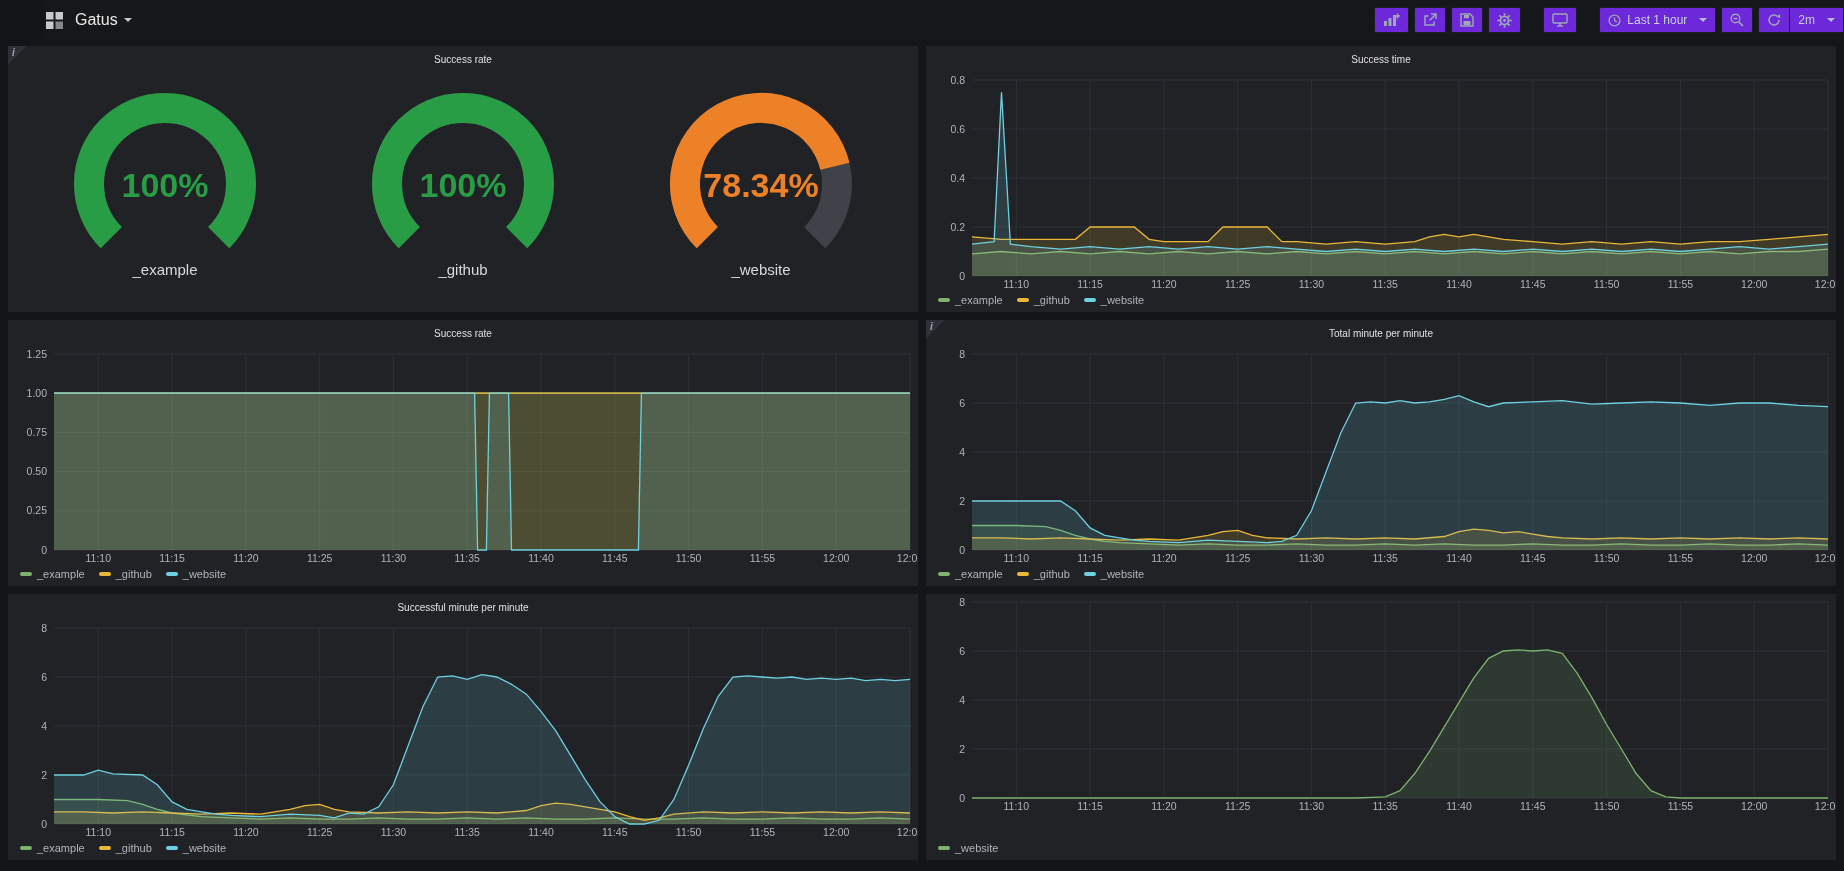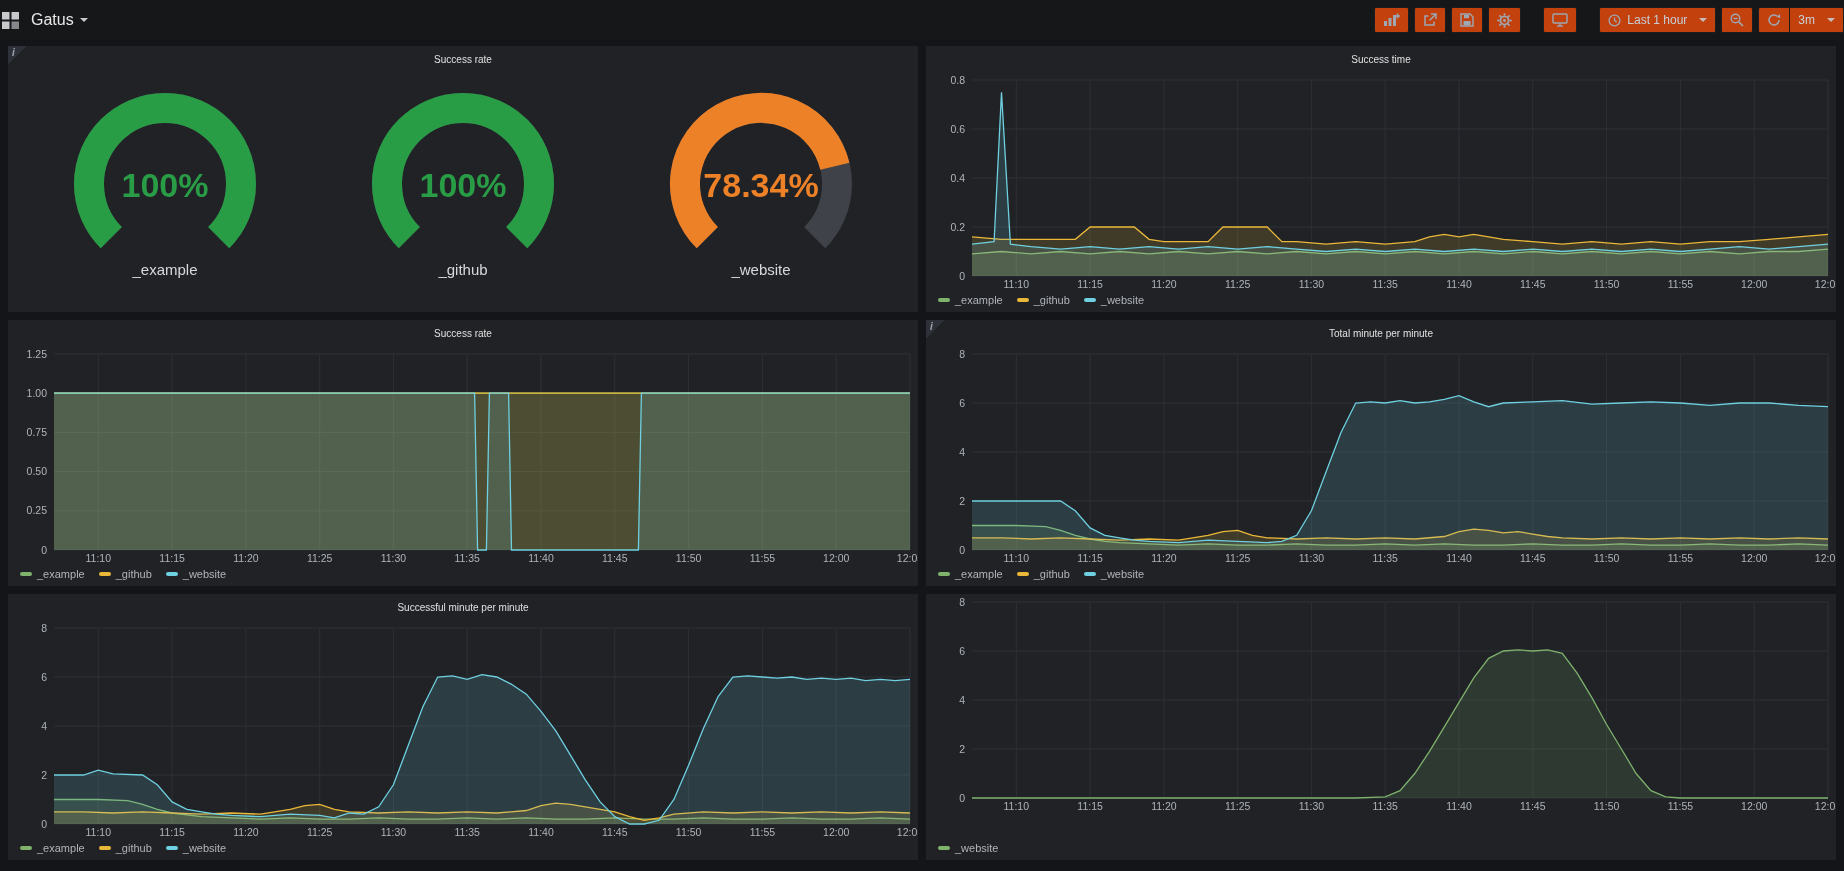--- a/index.html
+++ b/index.html
@@ -5,34 +5,34 @@
   * { box-sizing: border-box; margin: 0; padding: 0; }
   html, body { width: 1844px; height: 871px; overflow: hidden; }
   body {
     background: #141518;
     font-family: "Liberation Sans", sans-serif;
     color: #d8d9da;
   }
   
   .navbar {
     height: 40px; display: flex; align-items: center; justify-content: space-between;
-    padding: 0 0; background: #161719;
+    padding: 0 0; background: #161719; margin-left: 44px;
   }
   .nav-left { display: flex; align-items: center; gap: 10px; }
   .nav-grid-btn { display: inline-flex; cursor: pointer; padding: 2px; }
   .dash-title { font-size: 16px; color: #e8e8e8; cursor: pointer; display: inline-flex; align-items: center; }
   .caret {
     display: inline-block; width: 0; height: 0;
     border-left: 4px solid transparent; border-right: 4px solid transparent;
     border-top: 4px solid currentColor; margin-left: 6px; vertical-align: middle; opacity: .85;
   }
   .nav-right { display: flex; align-items: center; gap: 5px; }
   .nav-btn {
     height: 26px; min-width: 28px; padding: 0 8px;
-    background: #c2410c; border: 1px solid #1b1d21; border-radius: 2px;
+    background: #6d28d9; border: 1px solid #1b1d21; border-radius: 2px;
     color: #c7d0d9; display: inline-flex; align-items: center; gap: 6px;
     font-size: 12px; font-family: inherit; cursor: pointer; white-space: nowrap;
   }
   .nav-btn svg { display: block; }
   .gap { width: 12px; }
   .btn-group { display: inline-flex; }
   .btn-group .nav-btn:first-child { border-top-right-radius: 0; border-bottom-right-radius: 0; border-right: none; }
   .btn-group .nav-btn:last-child { border-top-left-radius: 0; border-bottom-left-radius: 0; }
   
   .dashboard {
@@ -148,21 +148,21 @@
       </svg>
     </button>
     <span class="btn-group">
       <button class="nav-btn">
         <svg width="14" height="14" viewBox="0 0 14 14">
           <path d="M12 7a5 5 0 1 1-1.6-3.7" fill="none" stroke="#9fa7b3" stroke-width="1.5"></path>
           <polygon points="12.9,1 13.3,5 9.6,4.1" fill="#9fa7b3"></polygon>
         </svg>
       </button>
       <button class="nav-btn">
-        <span>3m</span>
+        <span>2m</span>
         <i class="caret"></i>
       </button>
     </span>
   </div>
 </header>
 
 <main class="dashboard">
 
   <section class="panel">
     <div class="panel-info">i</div>

